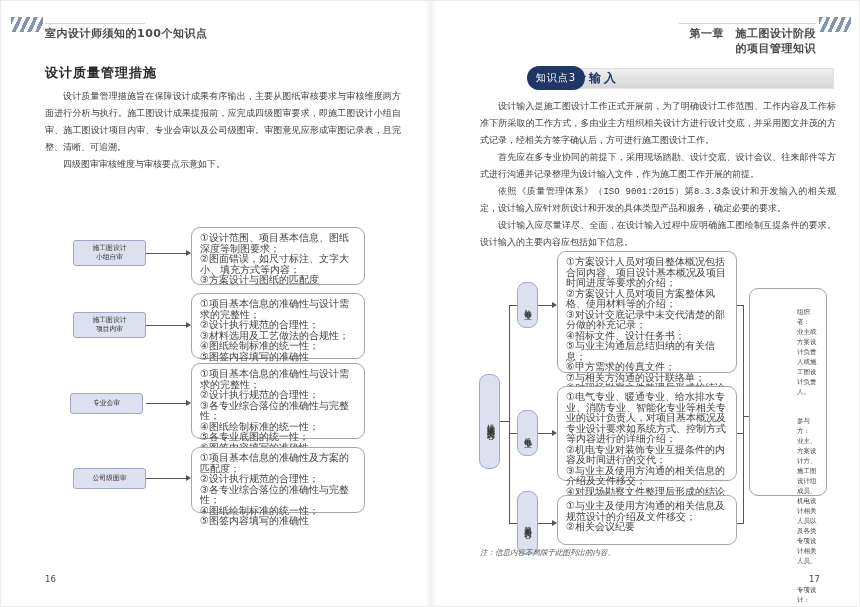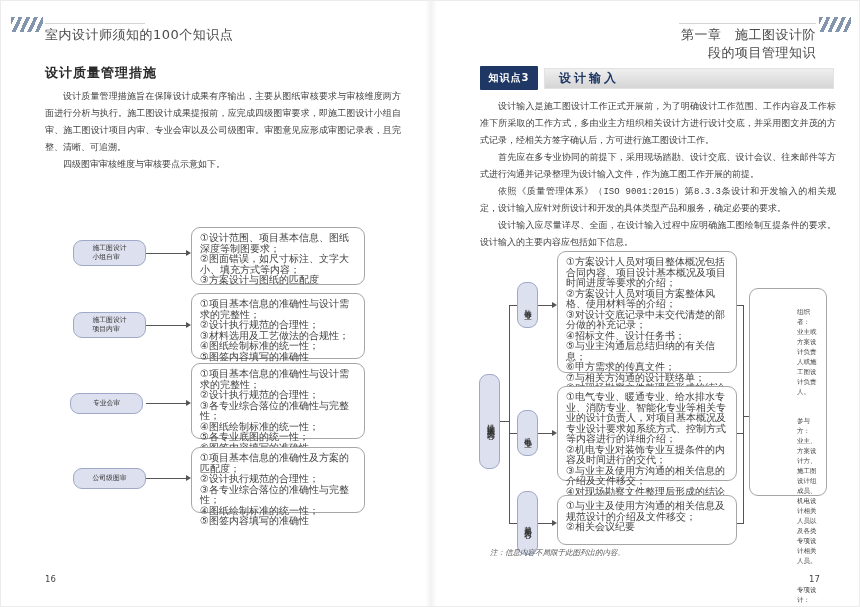--- a/index.html
+++ b/index.html
@@ -13,35 +13,35 @@
   }
   *{box-sizing:border-box;}
   body{margin:0;background:#ffffff;font-family:"DejaVu Sans","Liberation Sans",sans-serif;}
   .spread{position:relative;width:860px;height:607px;background:#ffffff;border:1px solid #ececec;overflow:hidden;}
   .fold{position:absolute;left:424px;top:0;width:12px;height:607px;
         background:linear-gradient(to right,rgba(0,0,0,0),rgba(0,0,0,0.05),rgba(0,0,0,0));}
   
   .stripes{position:absolute;top:16px;width:32px;height:15px;
            background:repeating-linear-gradient(115deg,var(--stripe) 0 3.5px,transparent 3.5px 7px);}
   .hdr-rule{position:absolute;height:1px;background:#d4d4d4;}
-  .hdr-text{position:absolute;font-size:13px;font-weight:normal;color:#4a4a4a;letter-spacing:0.5px;}
+  .hdr-text{position:absolute;font-size:11px;font-weight:bold;color:#4a4a4a;letter-spacing:0.5px;}
   .pageno{position:absolute;bottom:22px;font-size:8.5px;color:#444;}
   
   .col{position:absolute;width:356px;font-family:Liberation Mono, monospace;}
   .para{font-size:9px;line-height:17px;text-align:justify;text-indent:2em;color:var(--text);margin:0;}
   .sec-title{position:absolute;font-size:13px;font-weight:bold;color:#2a2a2a;letter-spacing:1px;}
   
-  .kp-badge{position:absolute;background:var(--accent-navy);color:#fff;font-size:10px;font-weight:bold;
-            display:flex;align-items:center;justify-content:center;letter-spacing:1px;border-radius:1px;}
+  .kp-badge{position:absolute;background:var(--accent-navy);color:#fff;font-size:10px;font-weight:normal;
+            display:flex;align-items:center;justify-content:center;letter-spacing:1px;border-radius:12px;margin-left:47px;}
   .kp-bar{position:absolute;background:linear-gradient(#efefef,#d5d5d5);border:1px solid #e2e2e2;
           display:flex;align-items:center;padding-left:14px;font-size:12px;font-weight:bold;
           color:var(--accent-navy);letter-spacing:3px;}
   
-  .lbl-box{position:absolute;background:var(--box-fill);border:1px solid var(--box-border);border-radius:9px;
-           display:flex;align-items:center;justify-content:center;
+  .lbl-box{position:absolute;background:var(--box-fill);border:1px solid var(--box-border);border-radius:3px;
+           display:flex;align-items:center;justify-content:center;text-align:center;
            font-size:6.8px;line-height:9.5px;color:#333;white-space:pre-line;}
   .vlbl-box{position:absolute;background:var(--box-fill);border:1px solid var(--box-border);border-radius:9px;
             display:flex;align-items:center;justify-content:center;
             writing-mode:vertical-rl;text-orientation:upright;
             font-size:7.5px;letter-spacing:1px;color:#333;}
   .list-box{position:absolute;background:#fff;border:1px solid var(--list-border);border-radius:9px;
             padding:5px 8px;font-size:10px;line-height:10.5px;color:var(--text);white-space:pre-line;}
   .hline{position:absolute;height:1px;background:var(--line);}
   .vline{position:absolute;width:1px;background:var(--line);}
   .arrowhead{position:absolute;width:0;height:0;border-top:3px solid transparent;
@@ -170,16 +170,16 @@
 
   <div class="side-box" style="left:748px;top:287px;width:78px;height:208px;padding-left:47px;">
     <div class="side-sec"><span>组织者：</span>
 <span>业主或方案设计负责人或施工图设计负责人。</span></div>
     <div class="side-sec"><span>参与方：</span>
 <span>业主、方案设计方、施工图设计组成员、机电设计相关人员以及各类专项设计相关人员。</span></div>
     <div class="side-sec"><span>专项设计：</span>
 <span>主要指厨房设计、灯光设计、声学设计、标识及软装设计、家具设计、景观设计等</span></div>
   </div>
 
-  <div class="note" style="left:479px;top:547px;margin-left:10px;">注：信息内容不局限于此图列出的内容。</div>
+  <div class="note" style="left:479px;top:547px;">注：信息内容不局限于此图列出的内容。</div>
 
   <div class="pageno" style="left:808px;">17</div>
 </div>
 
 </body></html>

